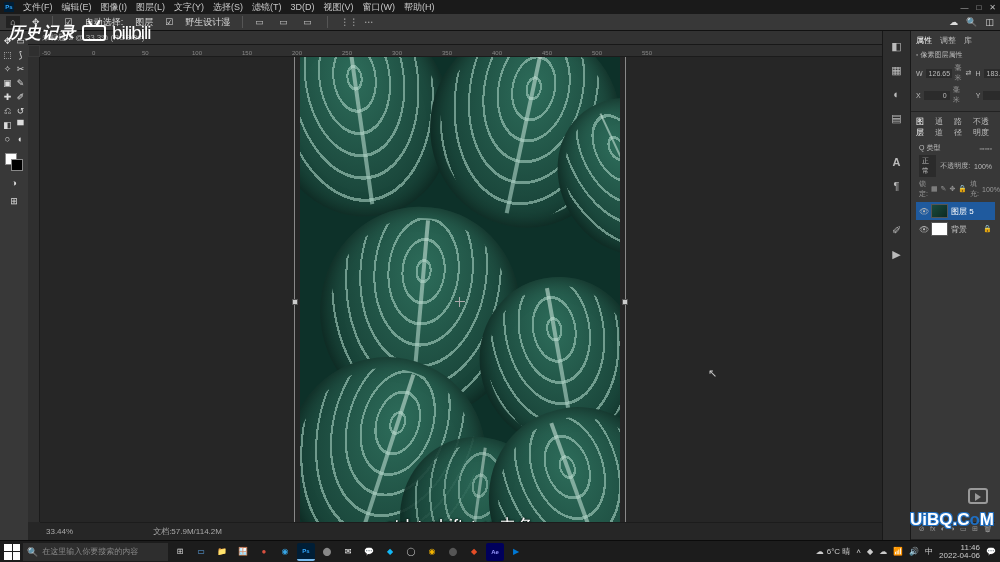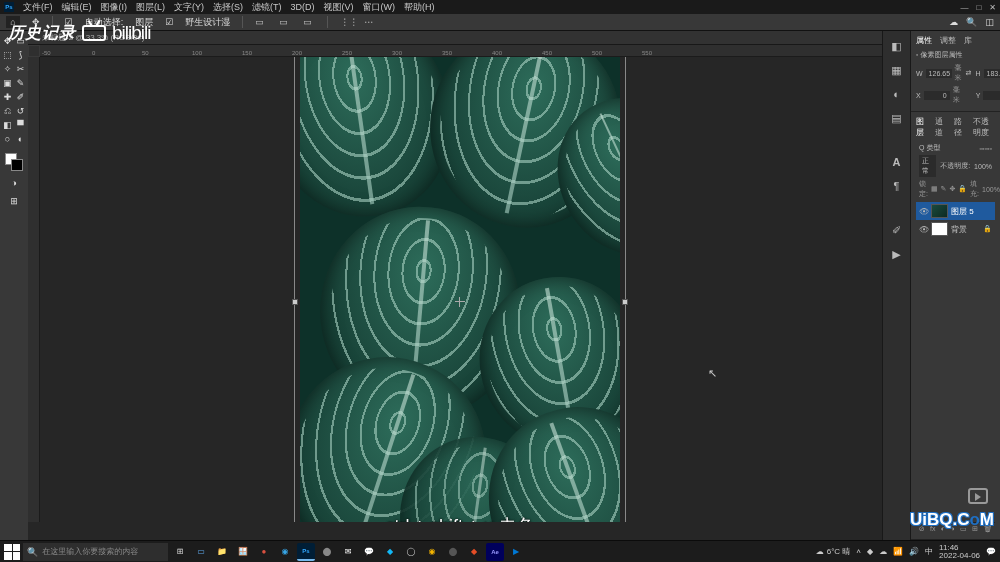--- a/index.html
+++ b/index.html
@@ -88,21 +88,21 @@
 .tvbtn::before{content:"";position:absolute;left:5px;top:3px;border-left:6px solid #999;border-top:4px solid transparent;border-bottom:4px solid transparent}
 .taskbar{position:absolute;left:0;right:0;bottom:0;height:22px;background:#1c1c1c;display:flex;align-items:center;padding:0 4px;gap:3px;font-size:8px;color:#ddd;border-top:1px solid #0b0b0b;z-index:30}
 .start{width:16px;height:16px;display:grid;grid-template-columns:1fr 1fr;grid-template-rows:1fr 1fr;gap:1px}
 .start div{background:#fff}
 .search{display:flex;align-items:center;background:#2e2e2e;height:18px;width:145px;padding:0 4px;color:#888;gap:4px}
 .search .mag{font-size:9px}
 .tbicon{width:18px;height:18px;display:flex;align-items:center;justify-content:center;border-radius:2px}
 .tbicon.running{border-bottom:2px solid #76b9ed}
 .tray{margin-left:auto;display:flex;align-items:center;gap:6px;font-size:8px;color:#ccc}
 .weather{display:flex;align-items:center;gap:3px}
-.clock{line-height:1}
+.clock{text-align:right;line-height:1}
 </style>
 </head>
 <body>
 
 <div class="menubar">
   <div class="ps">Ps</div>
   <span>文件(F)</span>
   <span>编辑(E)</span>
   <span>图像(I)</span>
   <span>图层(L)</span>
@@ -222,20 +222,24 @@
         <div class="caption">ctrl + shift + u 去色</div>
       </div>
       <div class="transform">
 
         <div class="handle h-ml"></div>
         <div class="handle h-mr"></div>
 
         <div class="centermark"></div>
       </div>
       <div class="cursor">↖</div>
+    </div>
+    <div class="statusbar">
+      <span class="zoom">33.44%</span>
+      <span>文档:57.9M/114.2M</span>
     </div>
   </div>
 
   <div class="rightcol">
     <div class="ricon">◧</div>
     <div class="ricon">▦</div>
     <div class="ricon">◐</div>
     <div class="ricon">▤</div>
     <div style="height:10px"></div>
     <div class="ricon" style="font-weight:bold">A</div>

